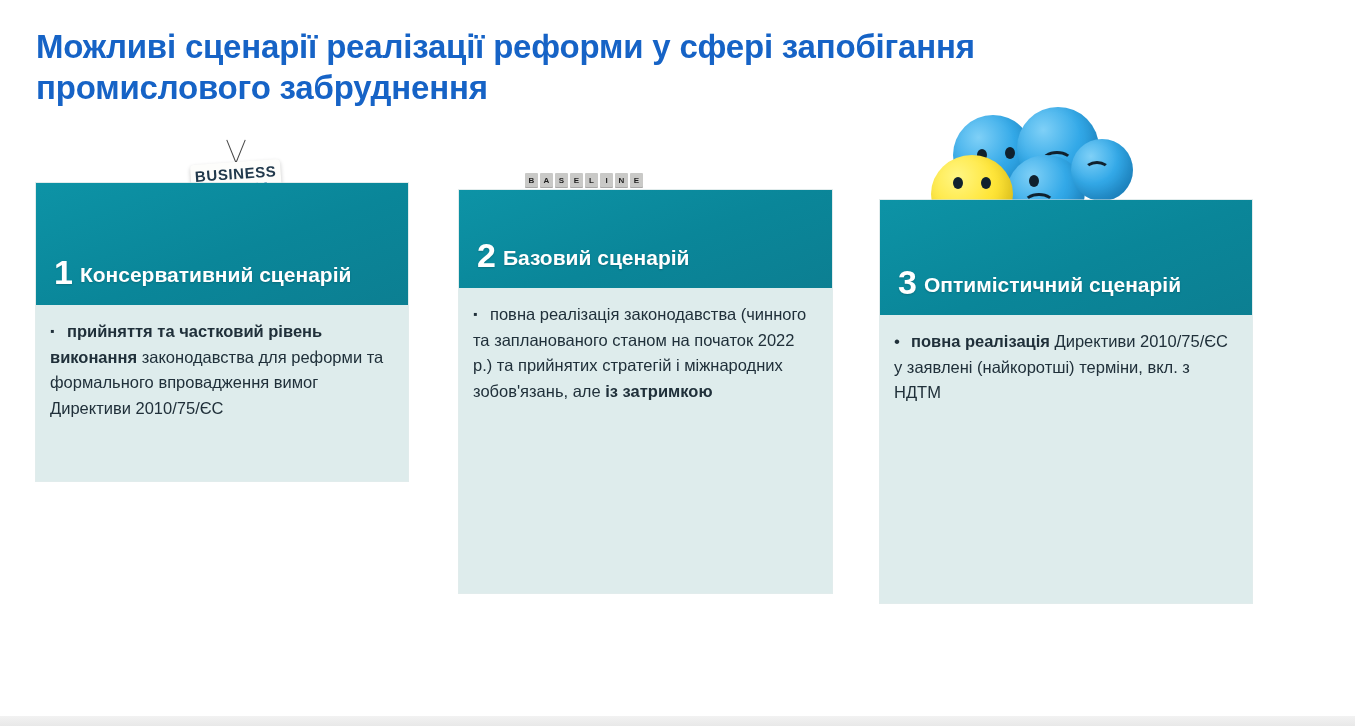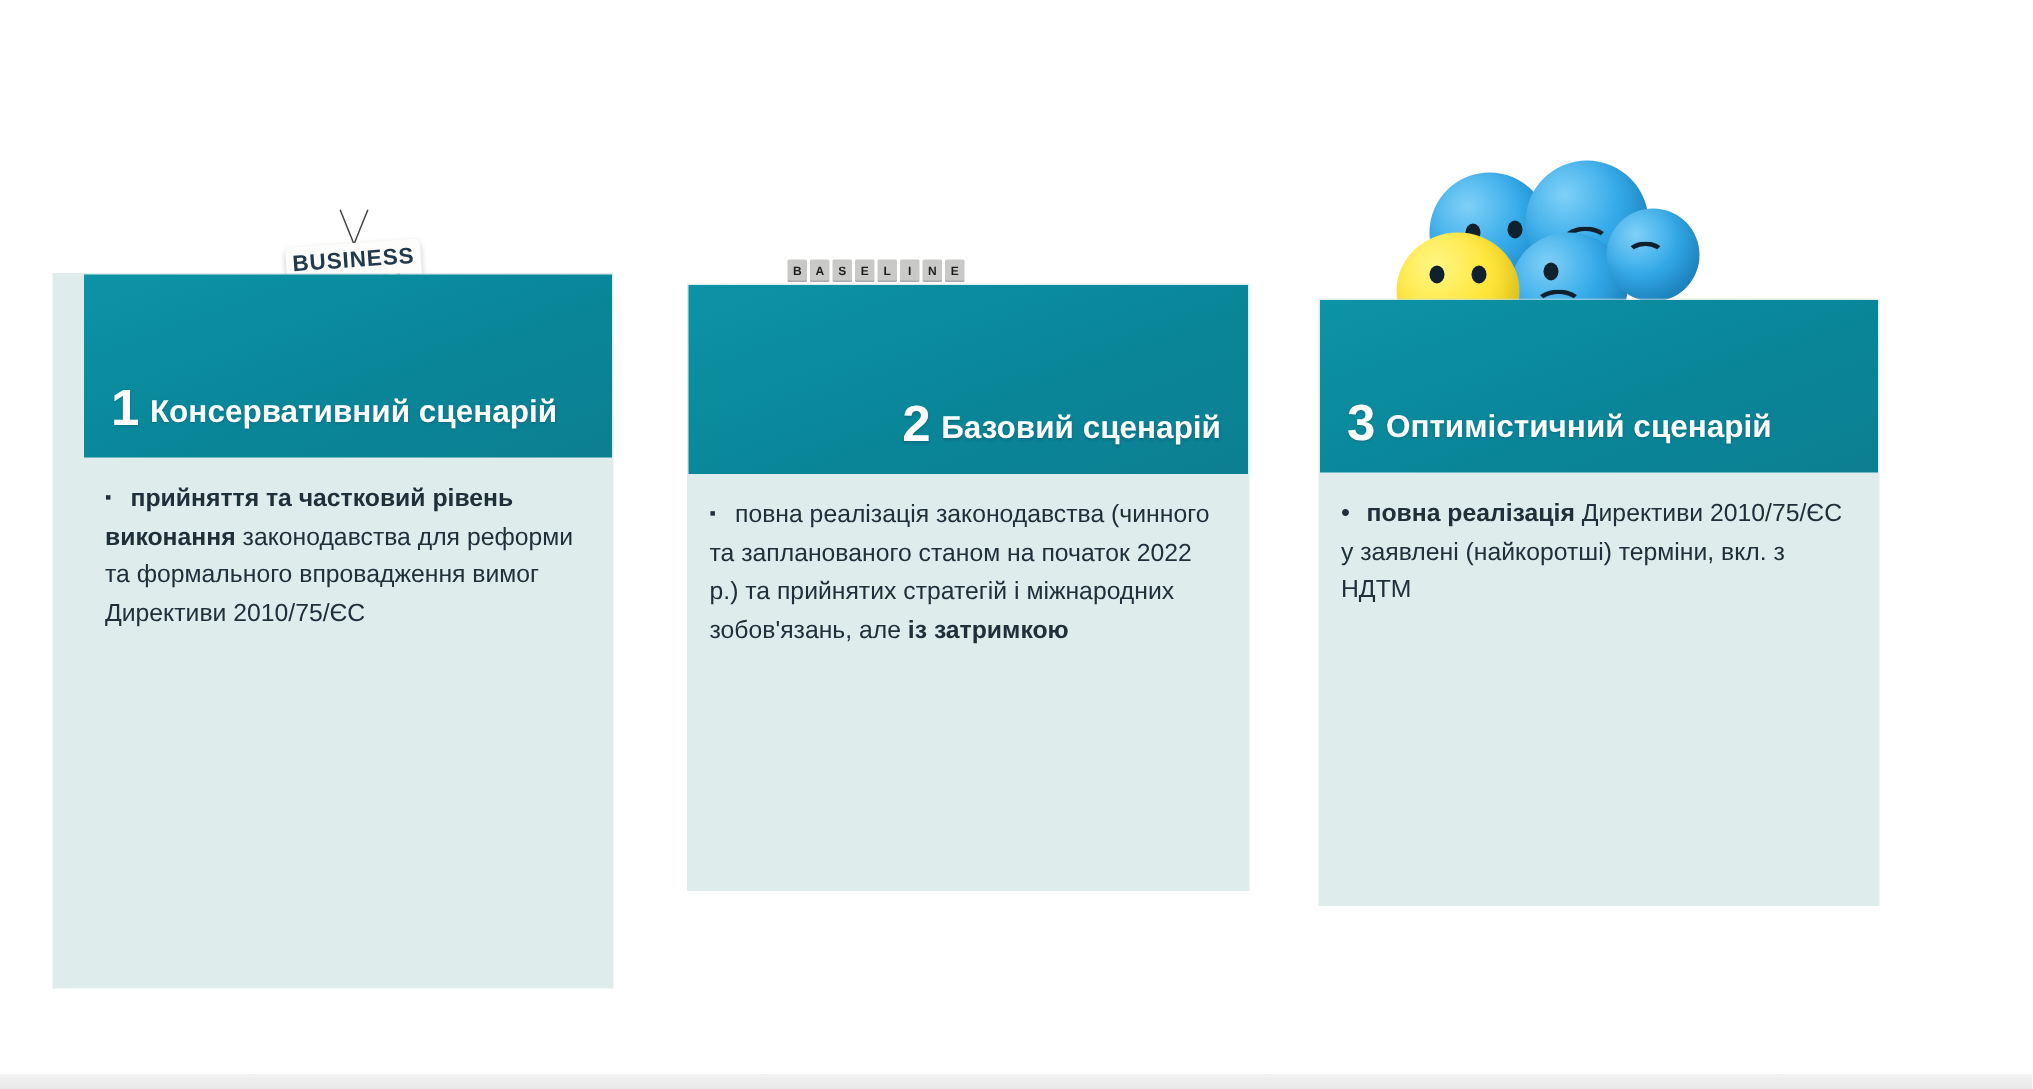--- a/index.html
+++ b/index.html
@@ -217,34 +217,36 @@
   .slide-bottom-edge {
     position: absolute; left: 0; top: 716px; width: 1355px; height: 10px;
     background: linear-gradient(#f2f2f2, #e8e8e8);
   }
 </style>
 </head>
 <body>
 
 <div id="stage">
 
+  <div class="slide-title">Можливі сценарії реалізації реформи у сфері запобігання
+промислового забруднення</div>
 
   <div class="deco" style="left:130px; top:136px; width:190px; height:110px;">
     <div class="deco-glow" style="left:0; top:8px; width:175px; height:110px;"></div>
     <div class="sign-string" style="left:105px; top:2px; transform: rotate(22deg);"></div>
     <div class="sign-string" style="left:106px; top:2px; transform: rotate(-22deg);"></div>
     <div class="sign" style="left:62px; top:26px; width:90px; height:62px;">
       <div class="l1">BUSINESS</div>
       <div class="l2">
         <i>as</i><span>USUAL</span>
       </div>
     </div>
   </div>
 
-  <div class="card" style="left:36px; top:183px; width:372px; height:475px;padding-left:20px;">
+  <div class="card" style="left:36px; top:183px; width:372px; height:298px;">
     <div class="card-head" style="height:122px;">
       <div class="card-head-inner">
         <div class="head-line">
           <span class="head-num">1</span><span>Консервативний сценарій</span>
         </div>
       </div>
     </div>
     <div class="card-body">
       <p class="bullet">
         <span class="mark sq">▪</span><b>прийняття та частковий рівень виконання </b><span>законодавства для реформи та формального впровадження вимог Директиви 2010/75/ЄС</span>
@@ -260,21 +262,21 @@
       <div class="tile">S</div>
       <div class="tile">E</div>
       <div class="tile">L</div>
       <div class="tile">I</div>
       <div class="tile">N</div>
       <div class="tile">E</div>
     </div>
   </div>
 
   <div class="card" style="left:459px; top:190px; width:373px; height:403px;">
-    <div class="card-head" style="height:126px;text-align:right;">
+    <div class="card-head" style="height:98px;">
       <div class="card-head-inner">
         <div class="head-line">
           <span class="head-num">2</span><span>Базовий сценарій</span>
         </div>
       </div>
     </div>
     <div class="card-body">
       <p class="bullet">
         <span class="mark sq">▪</span><span>повна реалізація законодавства (чинного та запланованого станом на початок 2022 р.) та прийнятих стратегій і міжнародних зобов'язань, але </span><b>із затримкою</b>
       </p>

